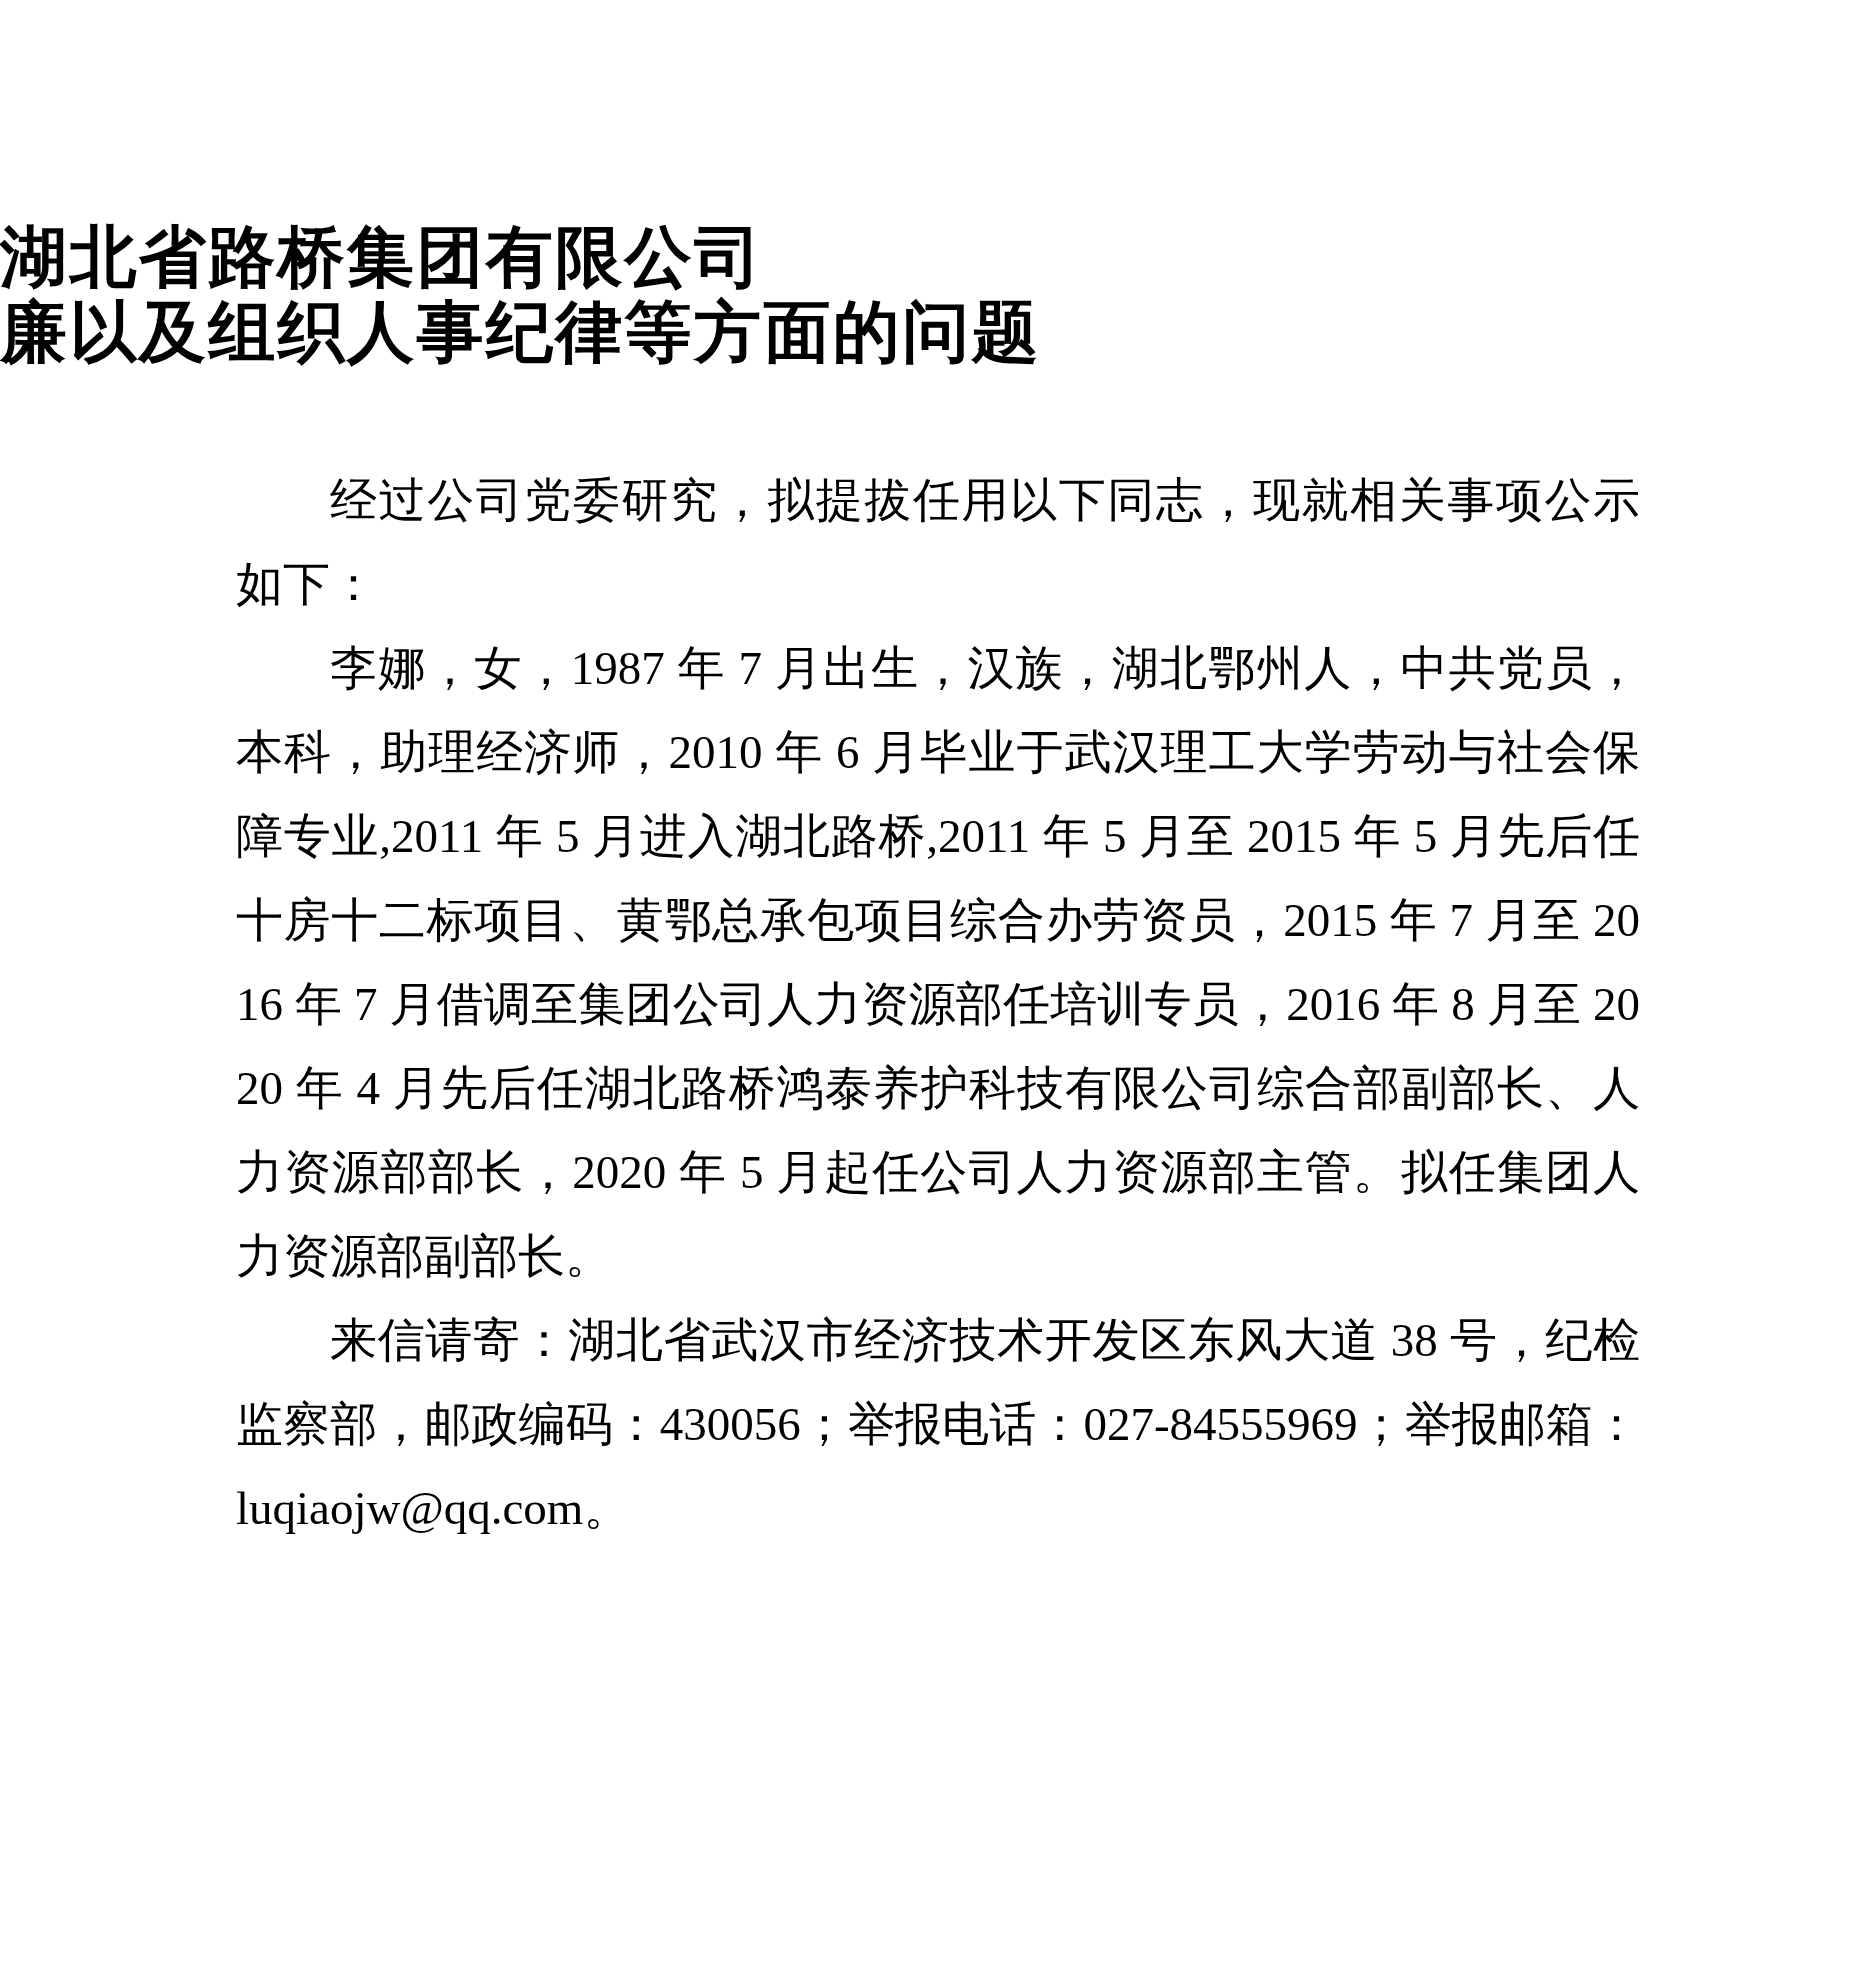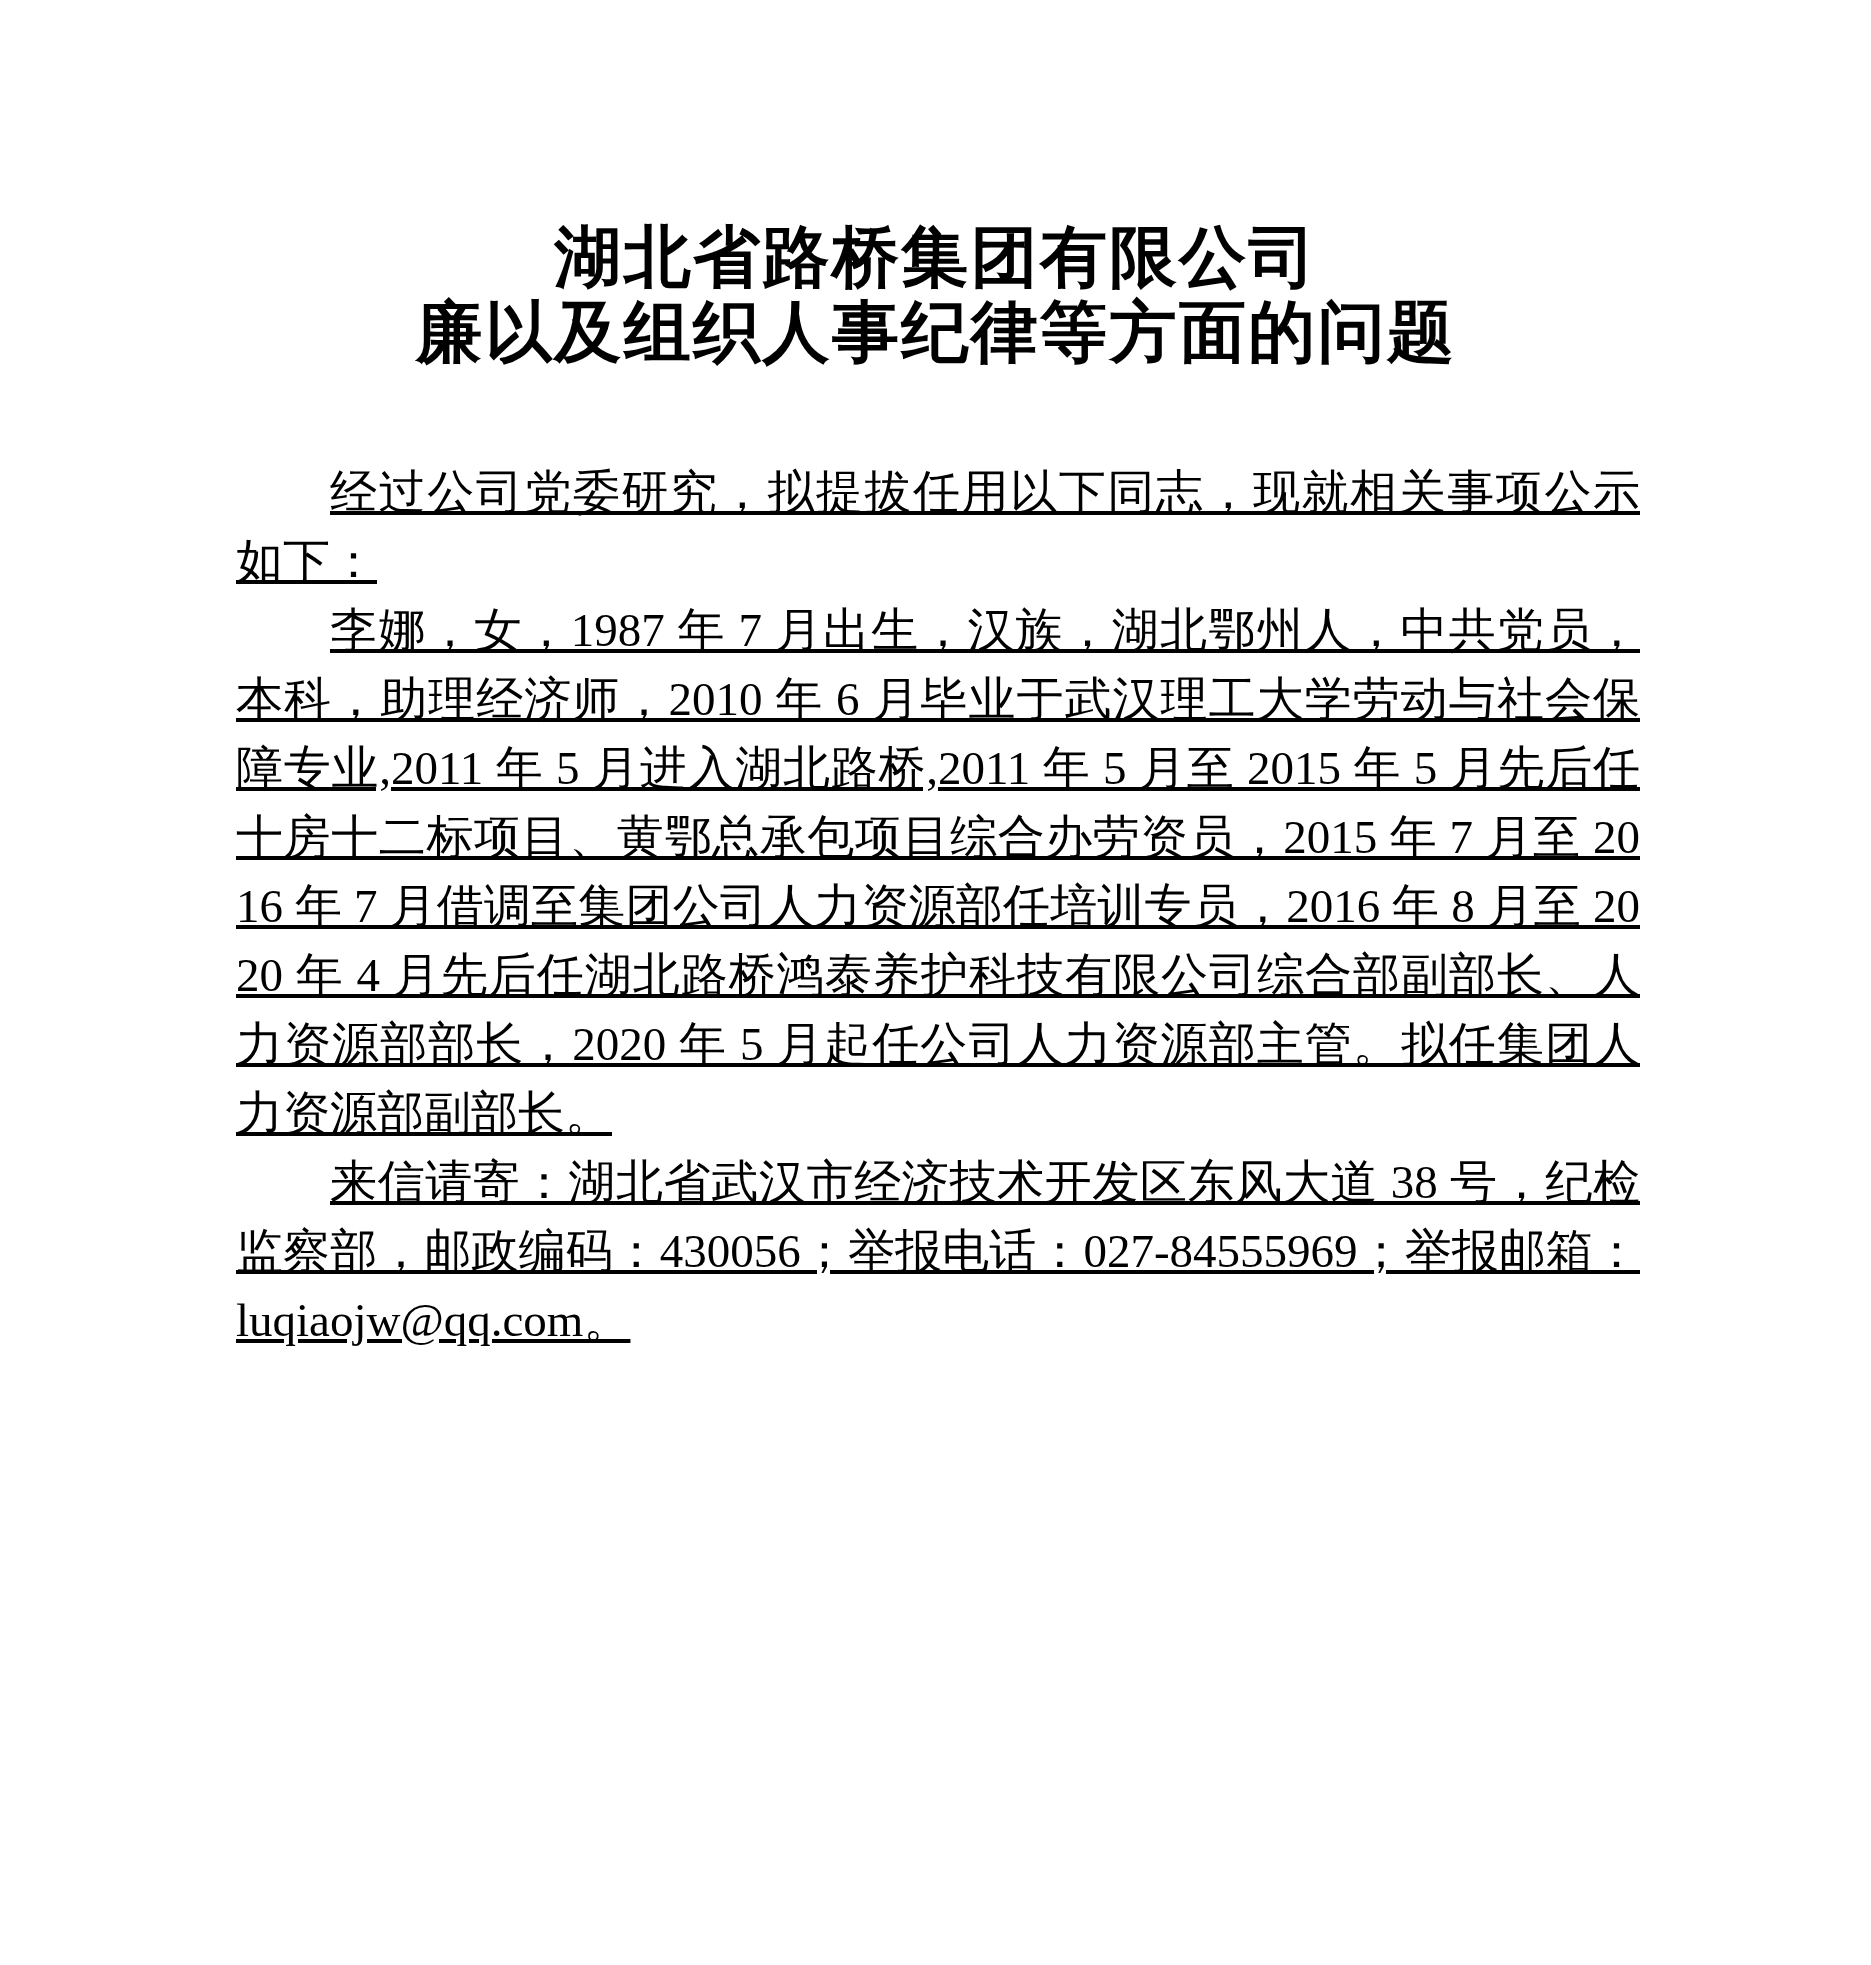--- a/index.html
+++ b/index.html
@@ -11,41 +11,40 @@
     position: relative;
     width: 1872px;
     height: 2647px;
     background: #ffffff;
     color: #000000;
     font-family: "Liberation Serif", "DejaVu Serif", serif;
     overflow: hidden;
   }
   .title-block {
     padding-top: 220px;
-    text-align: center;
+    text-align: left;
     font-weight: bold;
     font-size: 67px;
     line-height: 75px;
     letter-spacing: 2.4px;
   }
   .title-line {
     white-space: nowrap;
   }
   .body-block {
     margin: 0 232px 0 236px;
     padding-top: 88px;
   }
   .body-block p {
     margin: 0;
     font-size: 47px;
-    line-height: 69px;
+    line-height: 84px;
     text-indent: 94px;
     text-align: justify;
     word-break: break-all;
-    text-decoration: underline;
   }
 </style>
 </head>
 <body>
 
 <div class="page">
 
   <div class="title-block">
     <div class="title-line">湖北省路桥集团有限公司</div>
     <div class="title-line">廉以及组织人事纪律等方面的问题</div>

